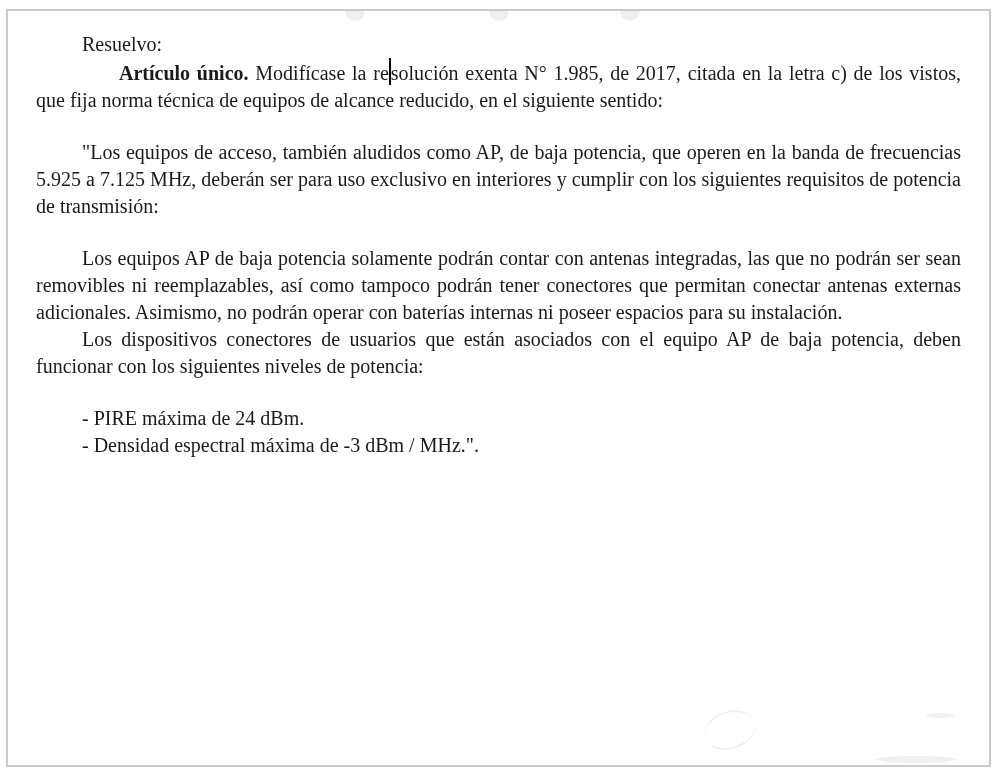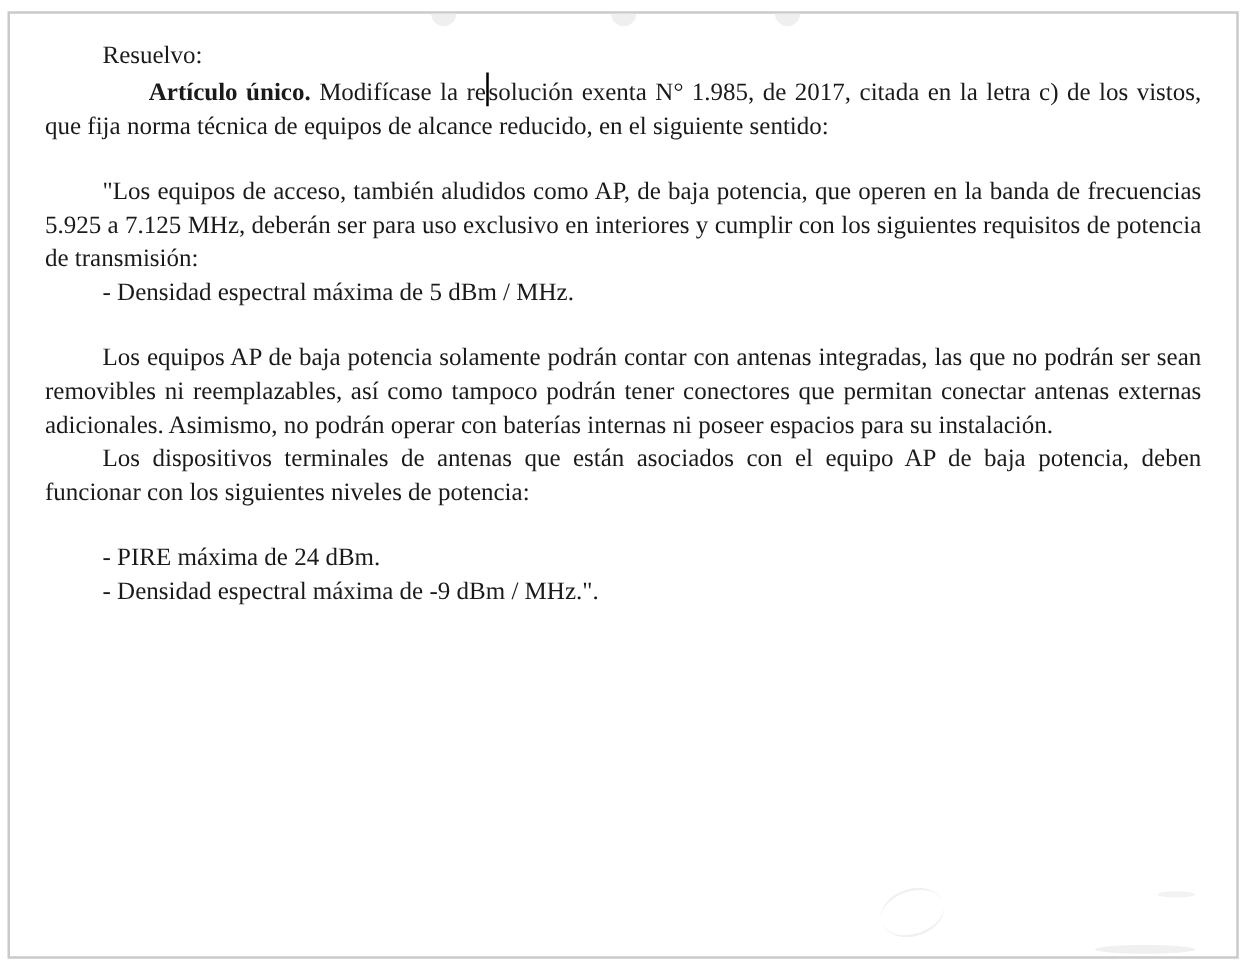--- a/index.html
+++ b/index.html
@@ -86,31 +86,30 @@
       <p class="block indent">Resuelvo:</p>
 
       <p class="block indent justify"><b>Artículo único.</b><span> Modifícase la re</span><span class="caret"></span><span>solución exenta N° 1.985, de 2017, citada en la letra c) de los vistos, que fija norma técnica de equipos de alcance reducido, en el siguiente sentido:</span></p>
 
       <div class="block">
       </div>
 
       <p class="block indent justify">"Los equipos de acceso, también aludidos como AP, de baja potencia, que operen en la banda de frecuencias 5.925 a 7.125 MHz, deberán ser para uso exclusivo en interiores y cumplir con los siguientes requisitos de potencia de transmisión:</p>
 
       <div class="block">
-        <p class="indent">- Densidad espectral máxima de 5 dBm / MHz.</p>
       </div>
 
       <div class="block">
         <p class="indent justify">Los equipos AP de baja potencia solamente podrán contar con antenas integradas, las que no podrán ser sean removibles ni reemplazables, así como tampoco podrán tener conectores que permitan conectar antenas externas adicionales. Asimismo, no podrán operar con baterías internas ni poseer espacios para su instalación.</p>
-        <p class="indent justify">Los dispositivos terminales de antenas que están asociados con el equipo AP de baja potencia, deben funcionar con los siguientes niveles de potencia:</p>
+        <p class="indent justify">Los dispositivos conectores de usuarios que están asociados con el equipo AP de baja potencia, deben funcionar con los siguientes niveles de potencia:</p>
       </div>
 
       <div class="block last">
         <p class="indent">- PIRE máxima de 24 dBm.</p>
-        <p class="indent">- Densidad espectral máxima de -9 dBm / MHz.".</p>
+        <p class="indent">- Densidad espectral máxima de -3 dBm / MHz.".</p>
       </div>
 
     </div>
 
     <span class="smudge s1"></span>
     <span class="smudge s2"></span>
     <span class="smudge s3"></span>
   </div>
 </div>
 

